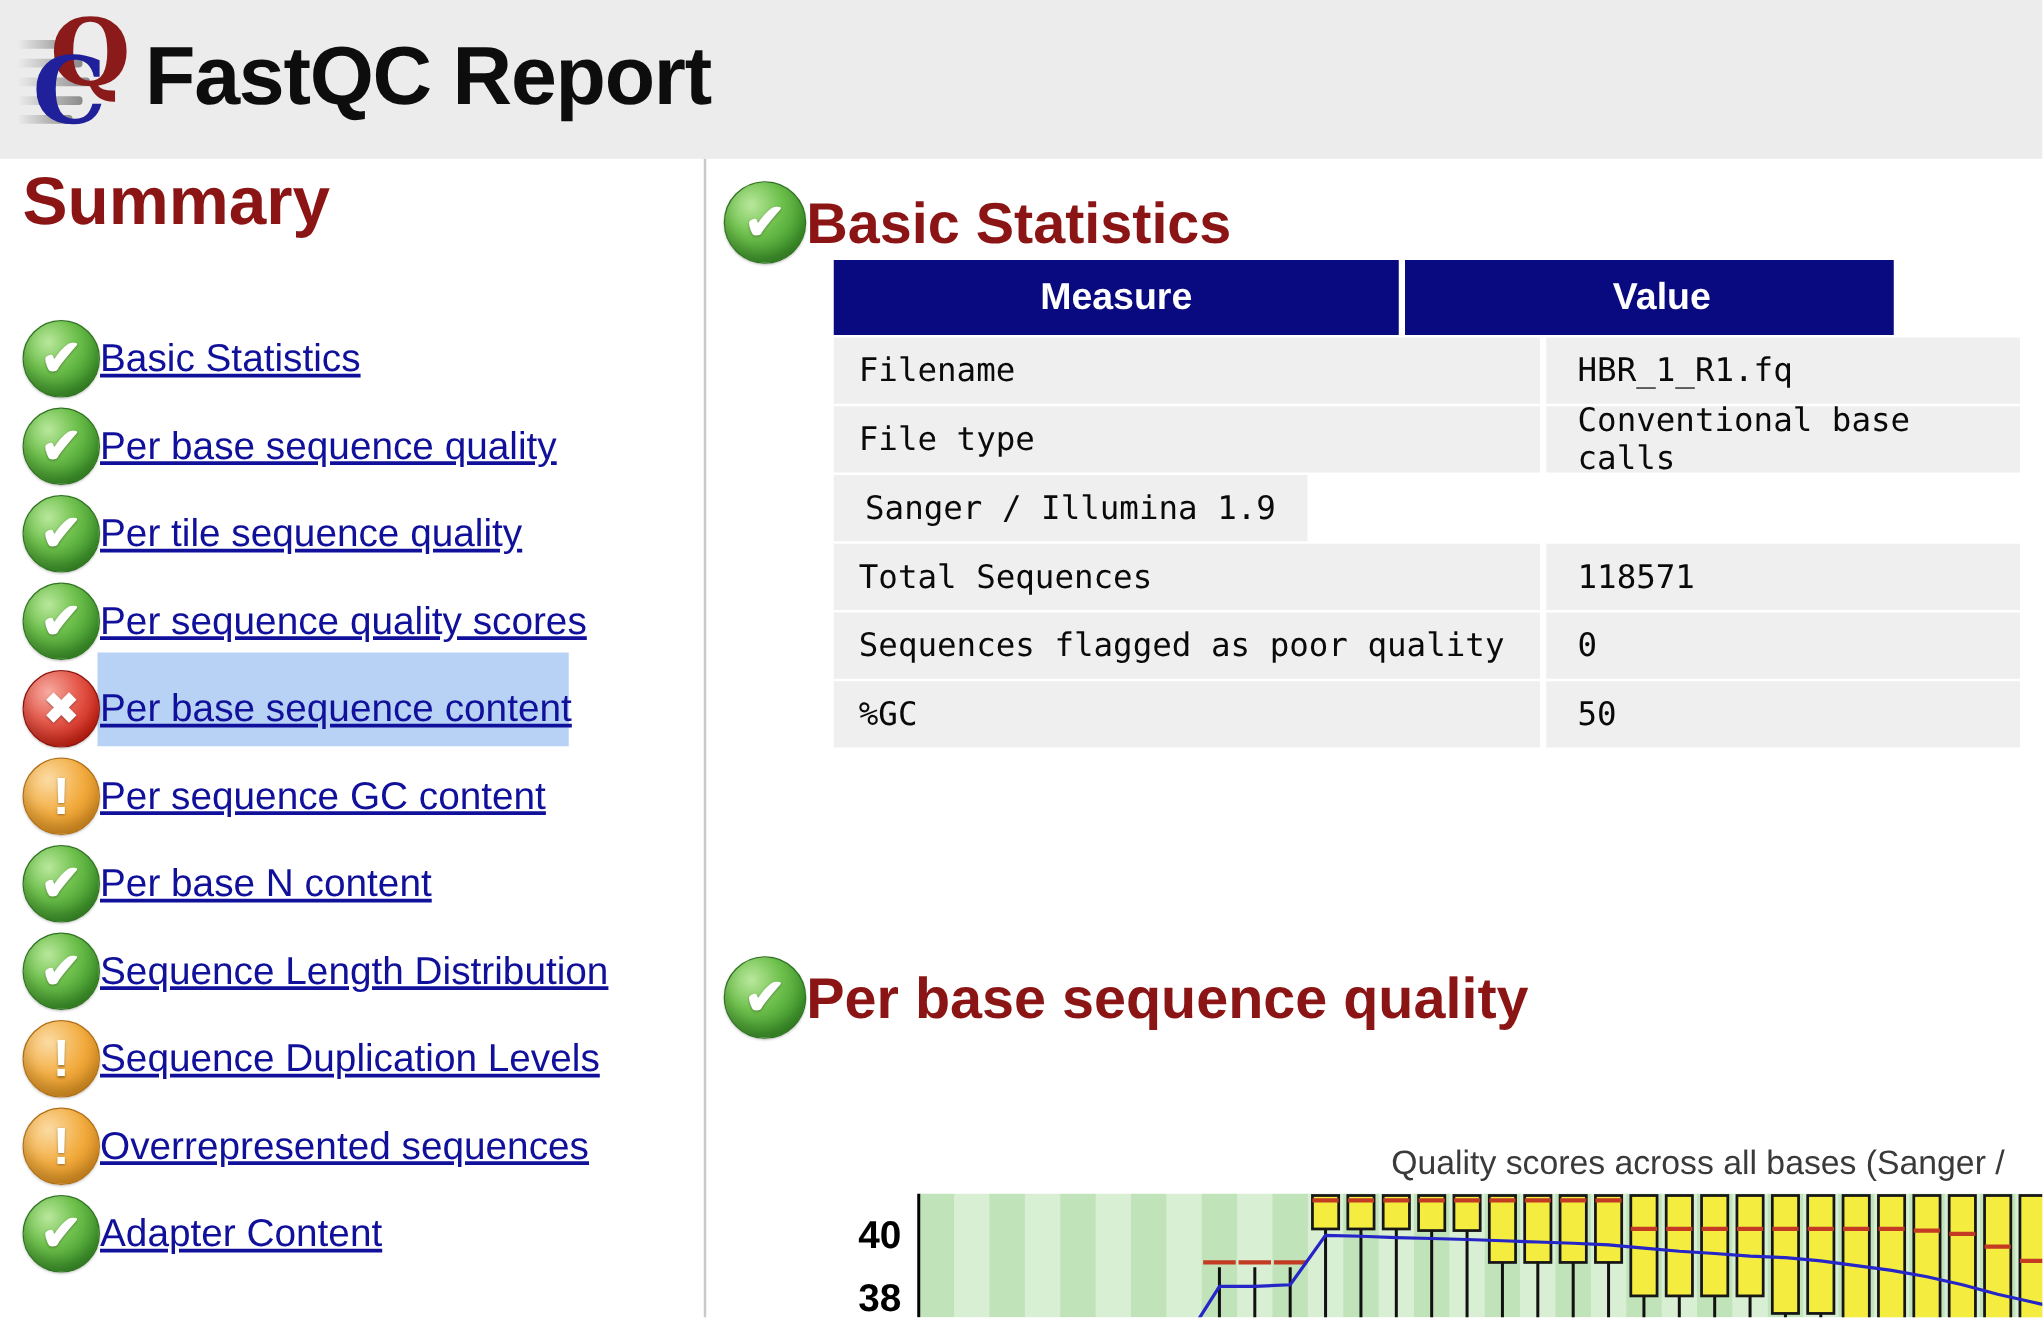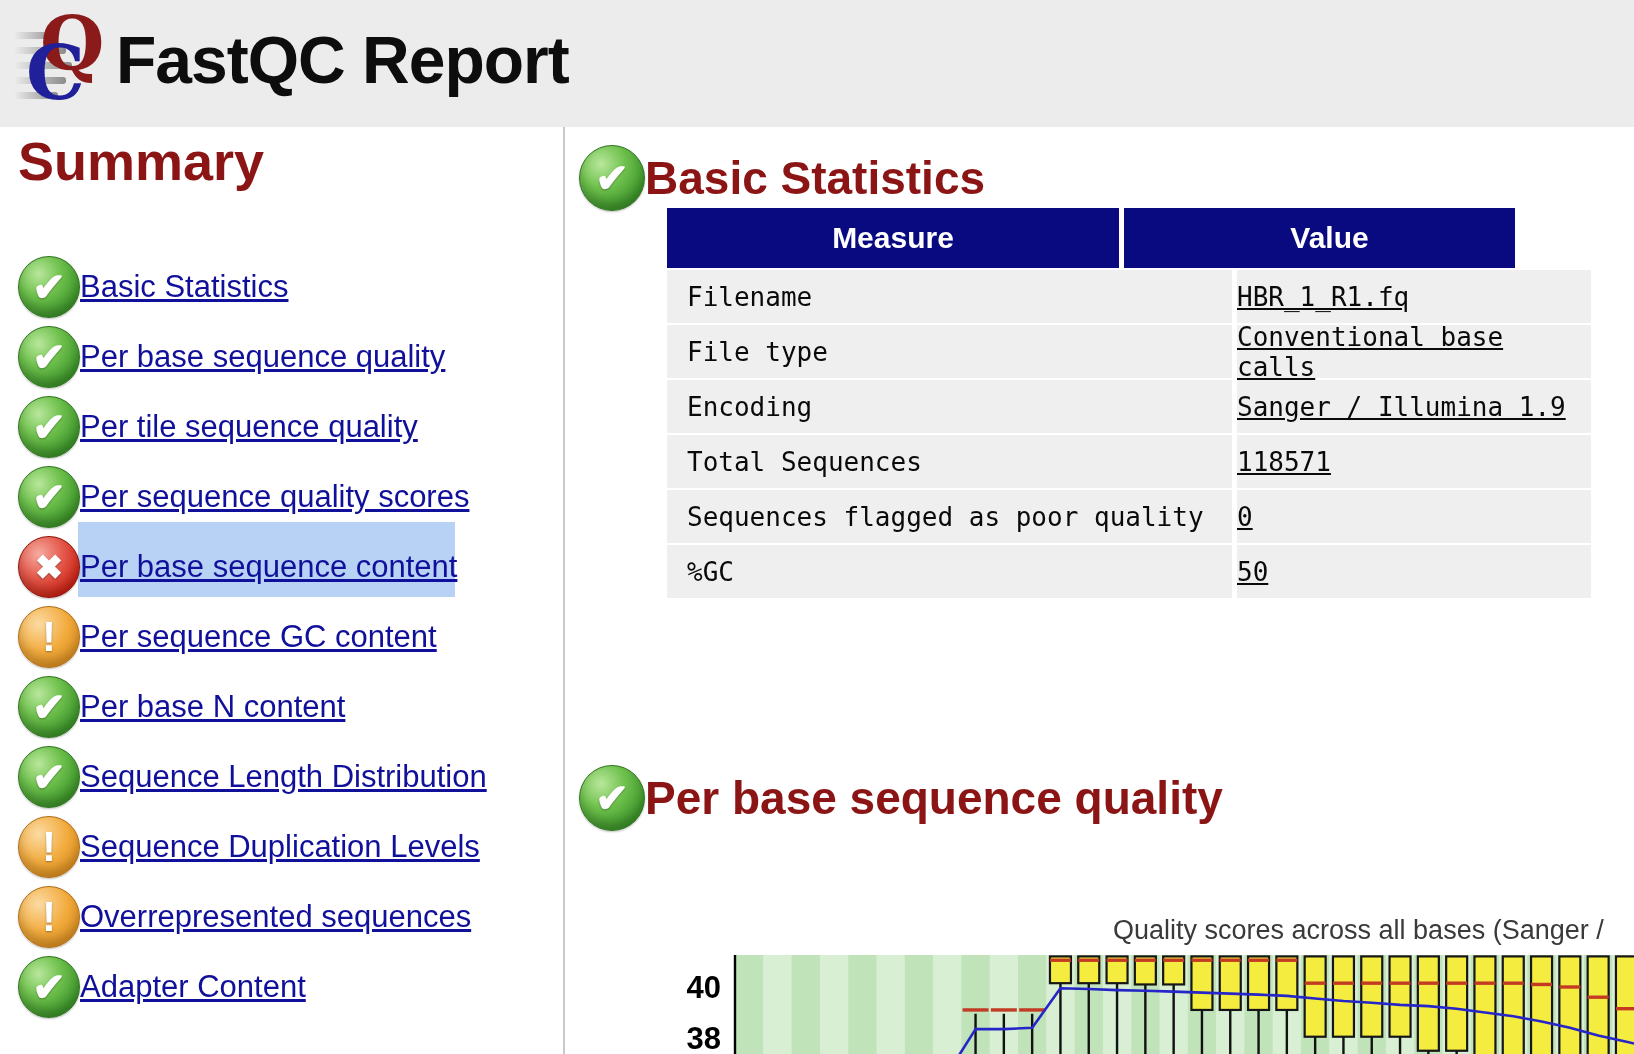--- a/index.html
+++ b/index.html
@@ -45,21 +45,21 @@
   .stats-table{position:absolute;left:102px;top:81px;width:949px;border-spacing:0;}
   .thead-row{display:flex;gap:5px;height:60px;}
   .th{background:#0a0a80;color:#ffffff;font-size:30px;font-weight:bold;
     display:flex;align-items:center;justify-content:center;}
   .th-measure{width:452px;}
   .th-value{width:371px;padding-left:20px;}
   .trow{display:flex;gap:5px;height:53px;margin-top:2px;}
   .td{background:#efefef;font-family:"DejaVu Sans Mono",monospace;font-size:26px;color:#0a0a0a;
     display:flex;align-items:center;}
   .td-measure{width:545px;padding-left:20px;}
-  .td-value{width:354px;text-decoration:underline;}
+  .td-value{width:354px;padding-left:25px;}
   .chart-wrap{position:absolute;left:98px;top:778px;width:971px;height:149px;}
 </style>
 </head>
 <body>
 
 <div class="header">
   <div class="logo">
     <span class="speed" style="left:0;top:18px;width:44px;"></span>
     <span class="speed" style="left:0;top:33px;width:52px;"></span>
     <span class="speed" style="left:0;top:48px;width:58px;"></span>
@@ -162,21 +162,20 @@
     </div>
   <div class="trow">
         <div class="td td-measure">Filename</div>
         <div class="td td-value">HBR_1_R1.fq</div>
       </div>
       <div class="trow">
         <div class="td td-measure">File type</div>
         <div class="td td-value">Conventional base calls</div>
       </div>
       <div class="trow">
-        <div class="td td-measure">Encoding</div>
         <div class="td td-value">Sanger / Illumina 1.9</div>
       </div>
       <div class="trow">
         <div class="td td-measure">Total Sequences</div>
         <div class="td td-value">118571</div>
       </div>
       <div class="trow">
         <div class="td td-measure">Sequences flagged as poor quality</div>
         <div class="td td-value">0</div>
       </div>

